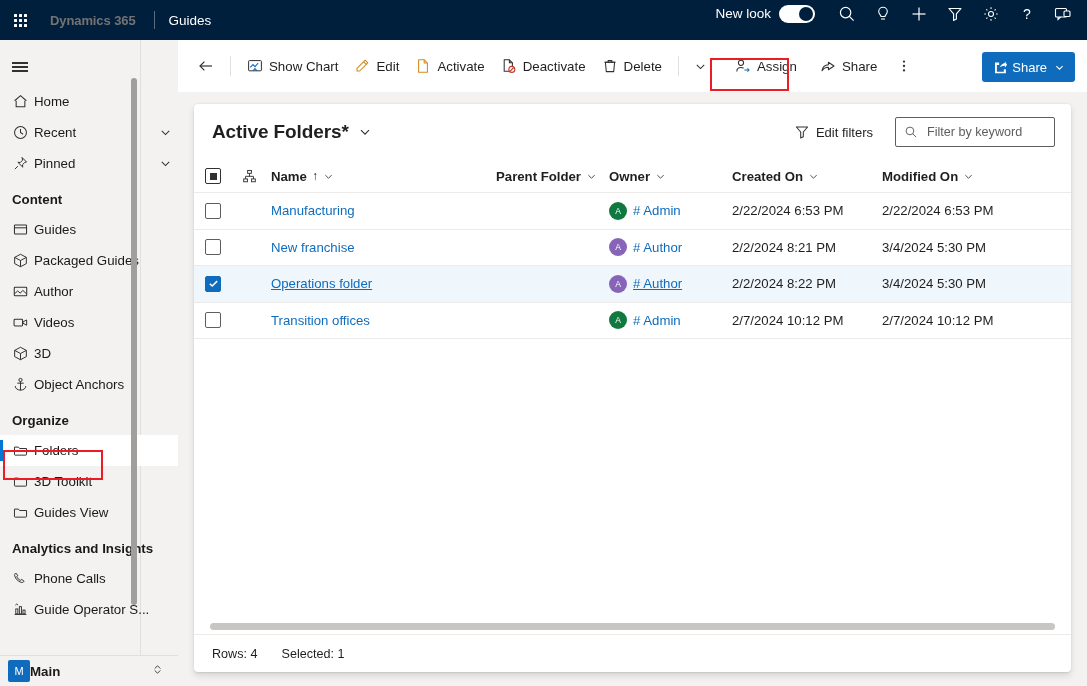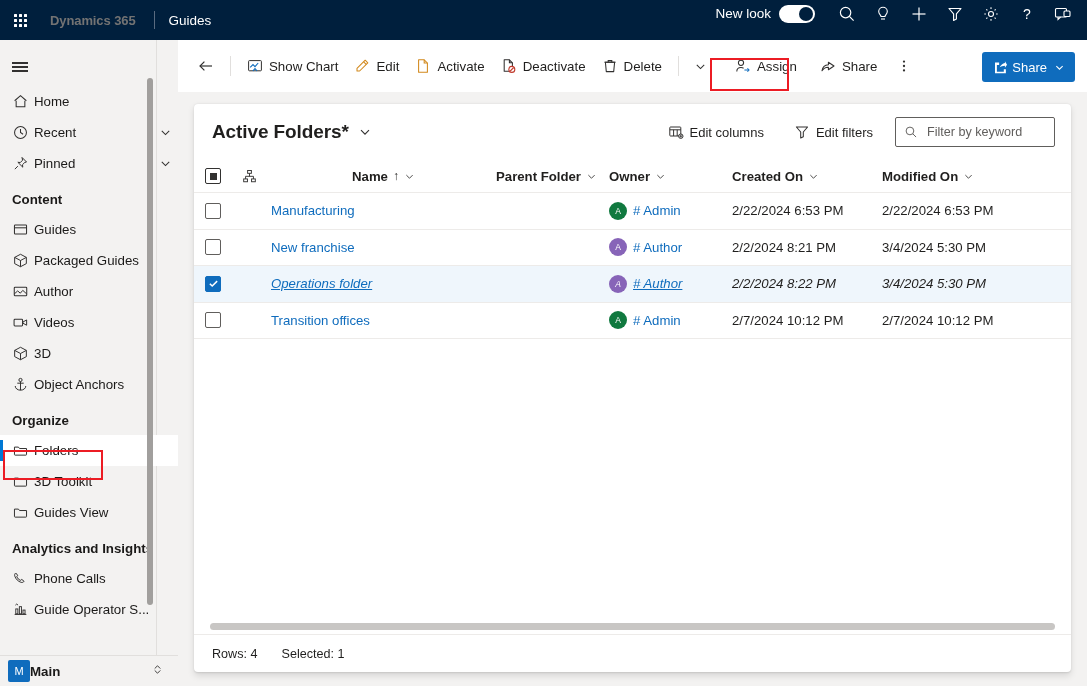--- a/index.html
+++ b/index.html
@@ -68,21 +68,21 @@
   .topicon {
     width: 36px; height: 40px;
     display: flex; align-items: center; justify-content: center;
     cursor: pointer;
   }
   .topicon svg { display: block; }
 
   
   .sidebar {
     position: absolute; left: 0; top: 40px;
-    width: 157px; height: 646px;
+    width: 141px; height: 646px;
     background: #f3f2f1;
     border-right: 1px solid #e1dfdd;
   }
   .hamburger {
     width: 40px; height: 38px; margin-top: 8px;
     display: flex; align-items: center; justify-content: center;
     cursor: pointer;
   }
   .hamburger span { display:block; width: 16px; height: 1.5px; background: #323130; margin: 2.5px 0; }
   .nav-scroll {
@@ -231,27 +231,27 @@
 
   
   .tbl { width: 877px; }
   .tr {
     display: flex; align-items: center;
     height: 36px;
     border-bottom: 1px solid #edebe9;
   }
   .tr.header { height: 33px; border-bottom: 1px solid #edebe9; }
   .tr.row { height: 36.5px; }
-  .tr.row.selected { background: #eff6fc; font-style: italic; }
+  .tr.row.selected { background: #eff6fc; }
   .c-check {
     width: 38px; flex: 0 0 38px;
     display: flex; align-items: center; justify-content: center;
   }
   .c-tree { width: 34px; flex: 0 0 34px; display: flex; align-items: center; justify-content: center; }
-  .c-name { width: 230px; flex: 0 0 230px; padding-left: 5px; justify-content: center; }
+  .c-name { width: 230px; flex: 0 0 230px; padding-left: 5px; }
   .c-parent { width: 113px; flex: 0 0 113px; }
   .c-owner { width: 123px; flex: 0 0 123px; display: flex; align-items: center; }
   .c-created { width: 150px; flex: 0 0 150px; }
   .c-modified { width: 155px; flex: 0 0 155px; }
   .th {
     font-size: 13.2px; font-weight: bold; color: #201f1e;
     display: flex; align-items: center; cursor: pointer;
     white-space: nowrap;
   }
   .th .sortarrow { margin-left: 5px; font-size: 12px; font-weight: normal; }
@@ -670,34 +670,20 @@
 
     <div class="grid-head">
       <div class="view-title">Active Folders*</div>
       <div class="view-chev">
         <svg width="14" height="14" viewBox="0 0 14 14">
             <path d="M3 5.2 7 9.2l4-4" stroke="#323130" stroke-width="1.1" fill="none"></path>
           </svg>
       </div>
       <div class="grid-head-spacer"></div>
 
-      <div class="gh-btn">
-        <span class="cmd-ico">
-          <svg width="16" height="16" viewBox="0 0 16 16">
-              <rect x="1.8" y="3" width="11" height="9" rx="0.7" stroke="#323130" stroke-width="1" fill="none"></rect>
-              <line x1="1.8" y1="5.8" x2="12.8" y2="5.8" stroke="#323130" stroke-width="1"></line>
-              <line x1="5.6" y1="5.8" x2="5.6" y2="12" stroke="#323130" stroke-width="1"></line>
-              <line x1="9.2" y1="5.8" x2="9.2" y2="12" stroke="#323130" stroke-width="1"></line>
-              <circle cx="12.8" cy="12.2" r="2.2" fill="#fff" stroke="#323130" stroke-width="1"></circle>
-              <line x1="12.8" y1="10.8" x2="12.8" y2="13.6" stroke="#323130" stroke-width="0.9"></line>
-              <line x1="11.4" y1="12.2" x2="14.2" y2="12.2" stroke="#323130" stroke-width="0.9"></line>
-            </svg>
-        </span>
-        <span class="cmd-label">Edit columns</span>
-      </div>
 
       <div class="gh-btn" style="margin-left:14px">
         <span class="cmd-ico">
           <svg width="16" height="16" viewBox="0 0 16 16">
               <path d="M2.4 3h11.2l-4.3 5v4.7l-2.6 1.3V8z" stroke="#323130" stroke-width="1.05" fill="none" stroke-linejoin="round"></path>
             </svg>
         </span>
         <span class="cmd-label">Edit filters</span>
       </div>
 

